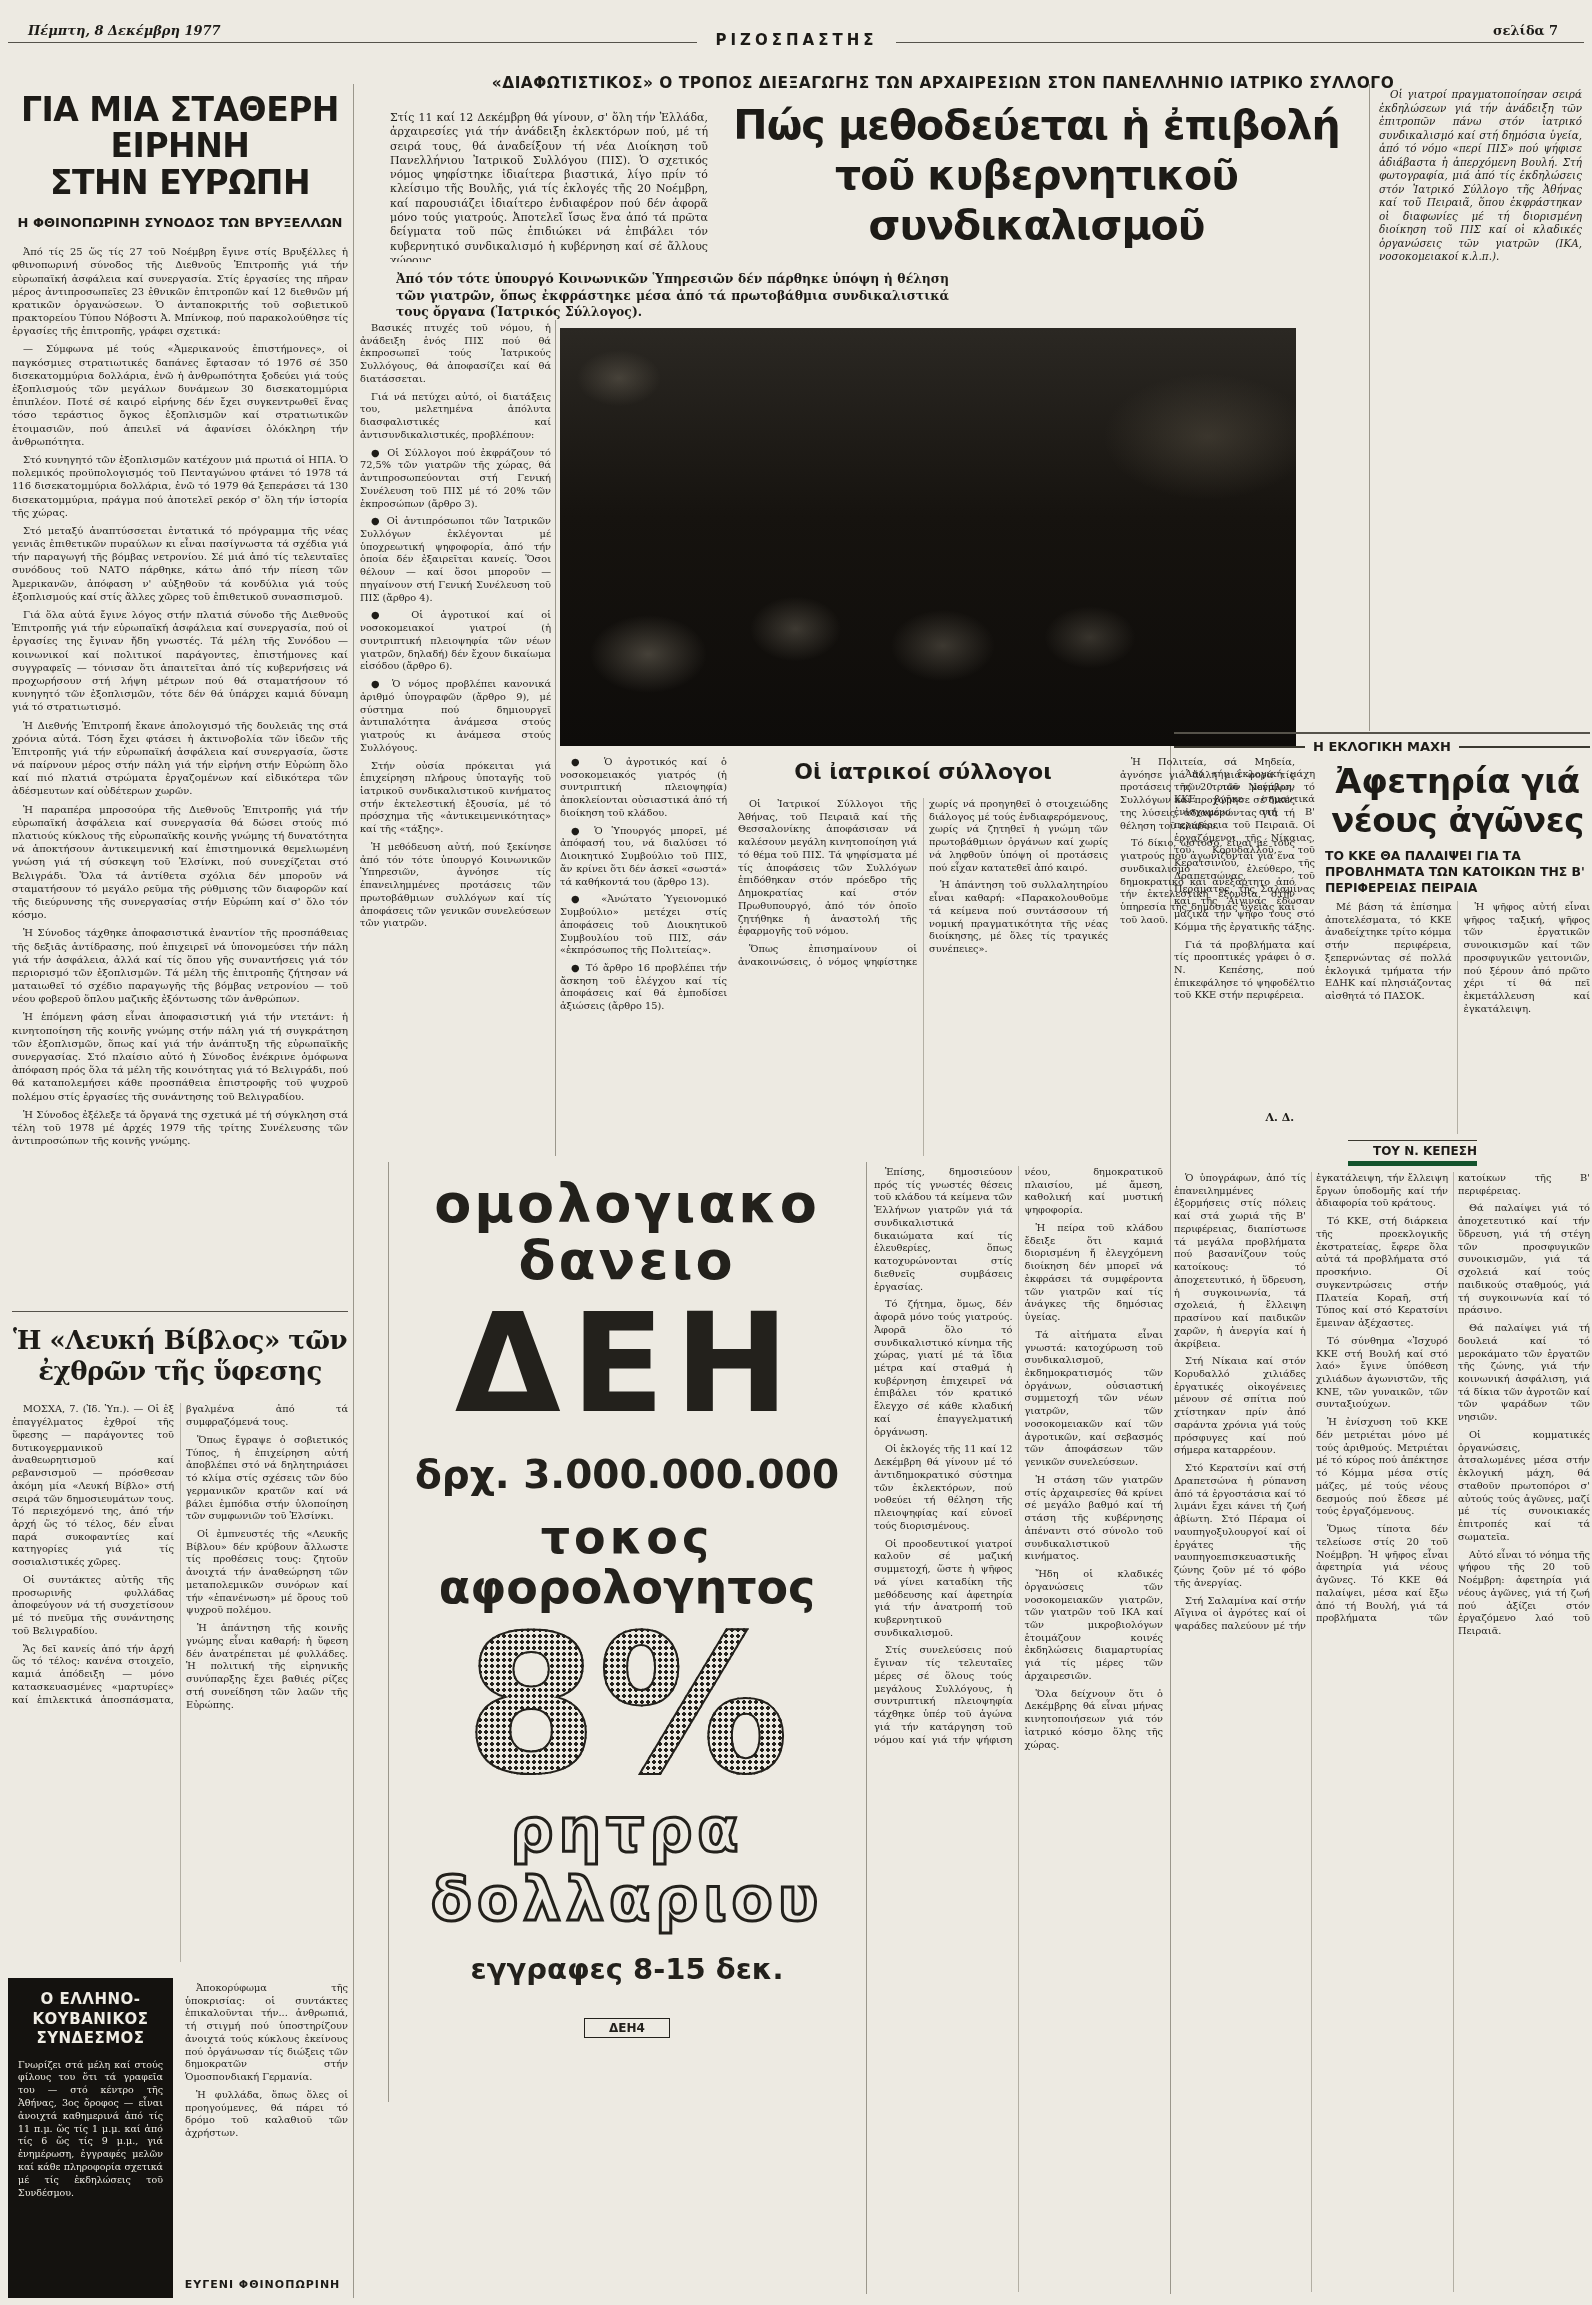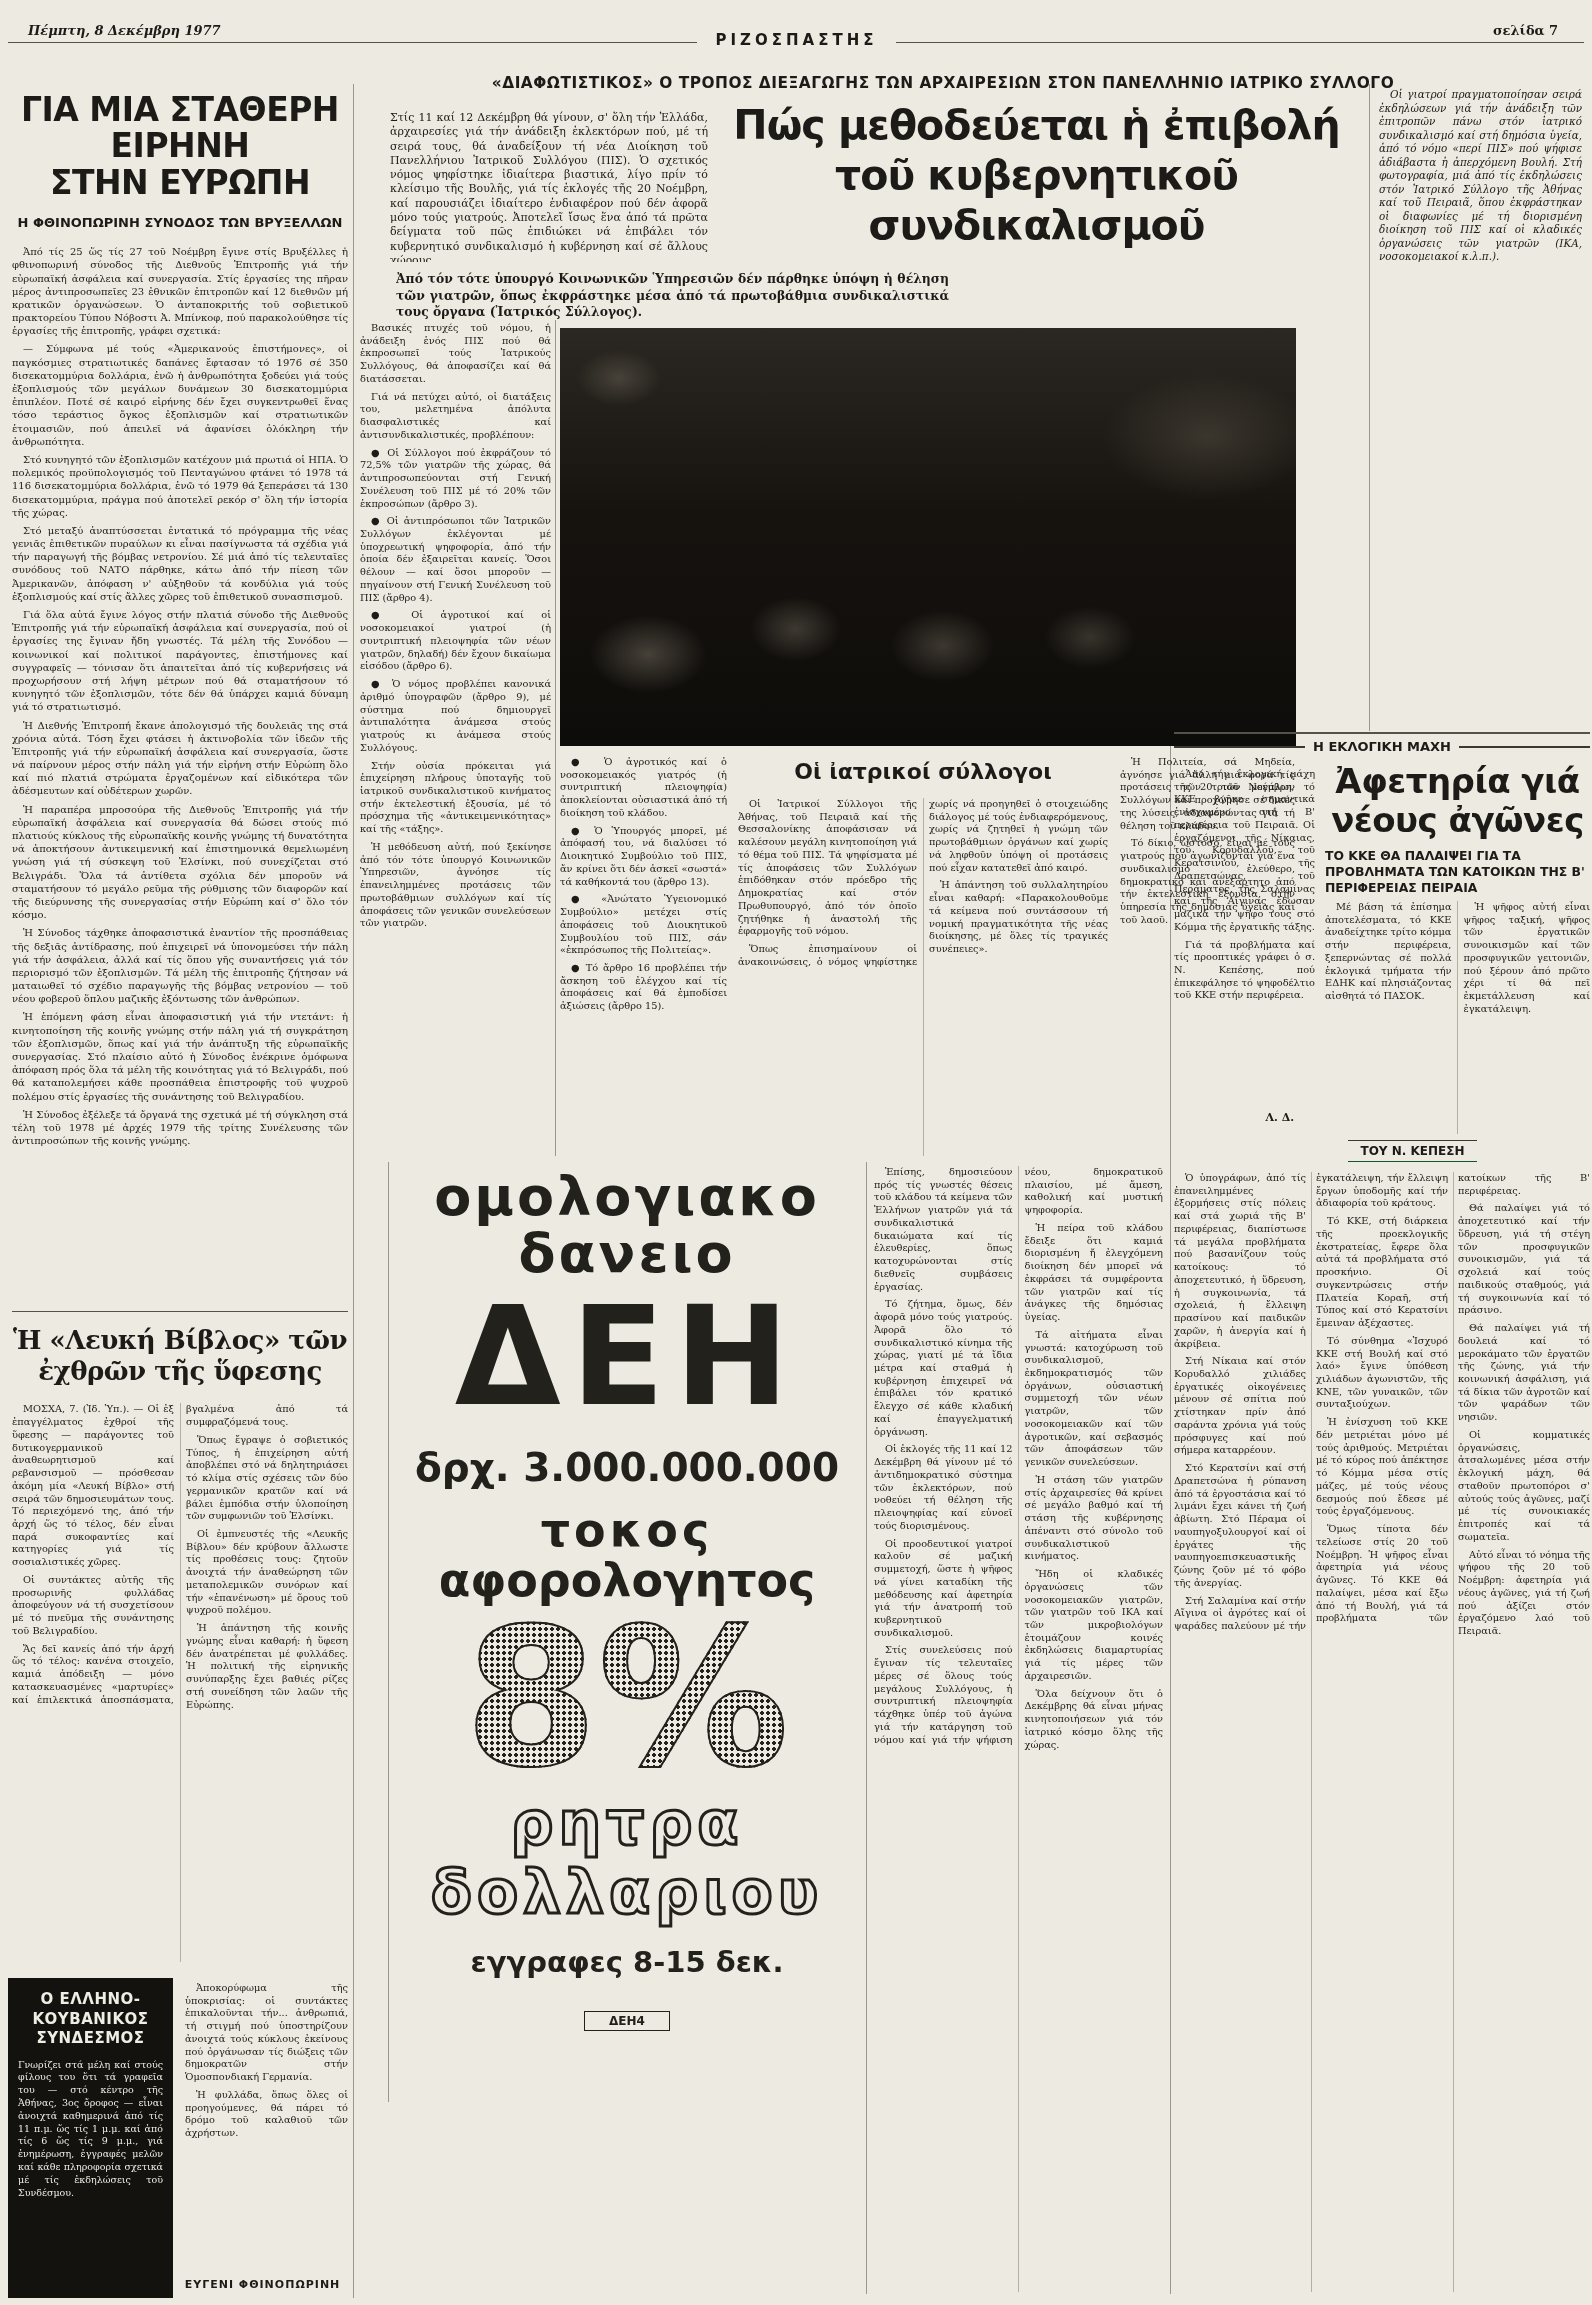--- a/index.html
+++ b/index.html
@@ -35,22 +35,22 @@
   .bt-lg { font-size:10px; line-height:1.32; }
   .intro { font-size:11px; line-height:1.3; text-align:justify; overflow:hidden; }
   .deck { font:700 12.4px/1.35 "DejaVu Serif", serif; text-align:justify; overflow:hidden; }
   .italic { font-style:italic; }
   .cols2 { column-count:2; column-gap:12px; column-rule:1px solid #b3afa4; }
   .cols3 { column-count:3; column-gap:10px; column-rule:1px solid #b3afa4; }
 
   .kicker { display:flex; align-items:center; gap:8px; font:700 13px/1 "DejaVu Sans", sans-serif; }
   .kicker .kline { flex:1; border-top:2px solid #3a382f; height:0; }
 
-  .byline { font:700 12px/1 "DejaVu Sans", sans-serif; text-align:center;
-            border-top:1px solid #3a382f; border-bottom:1px solid #14532d; padding:4px 0; }
+  .byline { font:700 12px/1 "DejaVu Sans", sans-serif; text-align:right;
+            border-top:1px solid #3a382f; border-bottom:5px solid #14532d; padding:4px 0; }
 
   .signature { font:700 11px/1 "DejaVu Sans", sans-serif; letter-spacing:1px; text-align:center; }
 
   
   .photo {
     background:
       radial-gradient(ellipse 90px 60px at 12% 78%, rgba(205,195,172,.28), transparent 65%),
       radial-gradient(ellipse 70px 50px at 32% 72%, rgba(215,205,182,.22), transparent 65%),
       radial-gradient(ellipse 80px 55px at 52% 76%, rgba(196,186,164,.24), transparent 65%),
       radial-gradient(ellipse 70px 48px at 72% 74%, rgba(205,195,172,.2), transparent 65%),
@@ -60,21 +60,21 @@
   }
 
   
   .cuba-box { background:#14120f; color:#f0ede4; padding:12px 10px; }
   .cuba-title { font:800 15px/1.3 "DejaVu Sans", sans-serif; text-align:center; white-space:pre-line; letter-spacing:0.5px; margin-bottom:10px; }
   .cuba-body { font-size:9.5px; line-height:1.35; text-align:justify; }
 
   
   .ad { display:flex; flex-direction:column; align-items:center; text-align:center;
         font-family:"DejaVu Sans", sans-serif; color:#23211c; overflow:hidden; }
-  .ad-l1 { font-weight:900; font-size:54px; line-height:1.05; letter-spacing:3px; margin-top:7px; }
+  .ad-l1 { font-weight:900; font-size:54px; line-height:1.05; letter-spacing:3px; margin-top:14px; }
   .ad-brand { font-weight:900; font-size:137px; line-height:1; letter-spacing:10px; margin-top:6px; }
   .ad-amount { font-weight:800; font-size:39px; line-height:1.1; margin-top:22px; }
   .ad-tokos { font-weight:800; font-size:46px; line-height:1.08; letter-spacing:4px; margin-top:16px; }
   .ad-aforo { font-weight:800; font-size:46px; line-height:1.08; letter-spacing:0px; }
   .ad-rate {
     font-weight:900; font-size:191px; line-height:0.95; margin-top:2px;
     background-image: radial-gradient(circle, #23211c 1.6px, rgba(0,0,0,0) 1.9px);
     background-size:6px 6px;
     -webkit-background-clip:text; background-clip:text; color:transparent;
     -webkit-text-stroke:2px #23211c;

